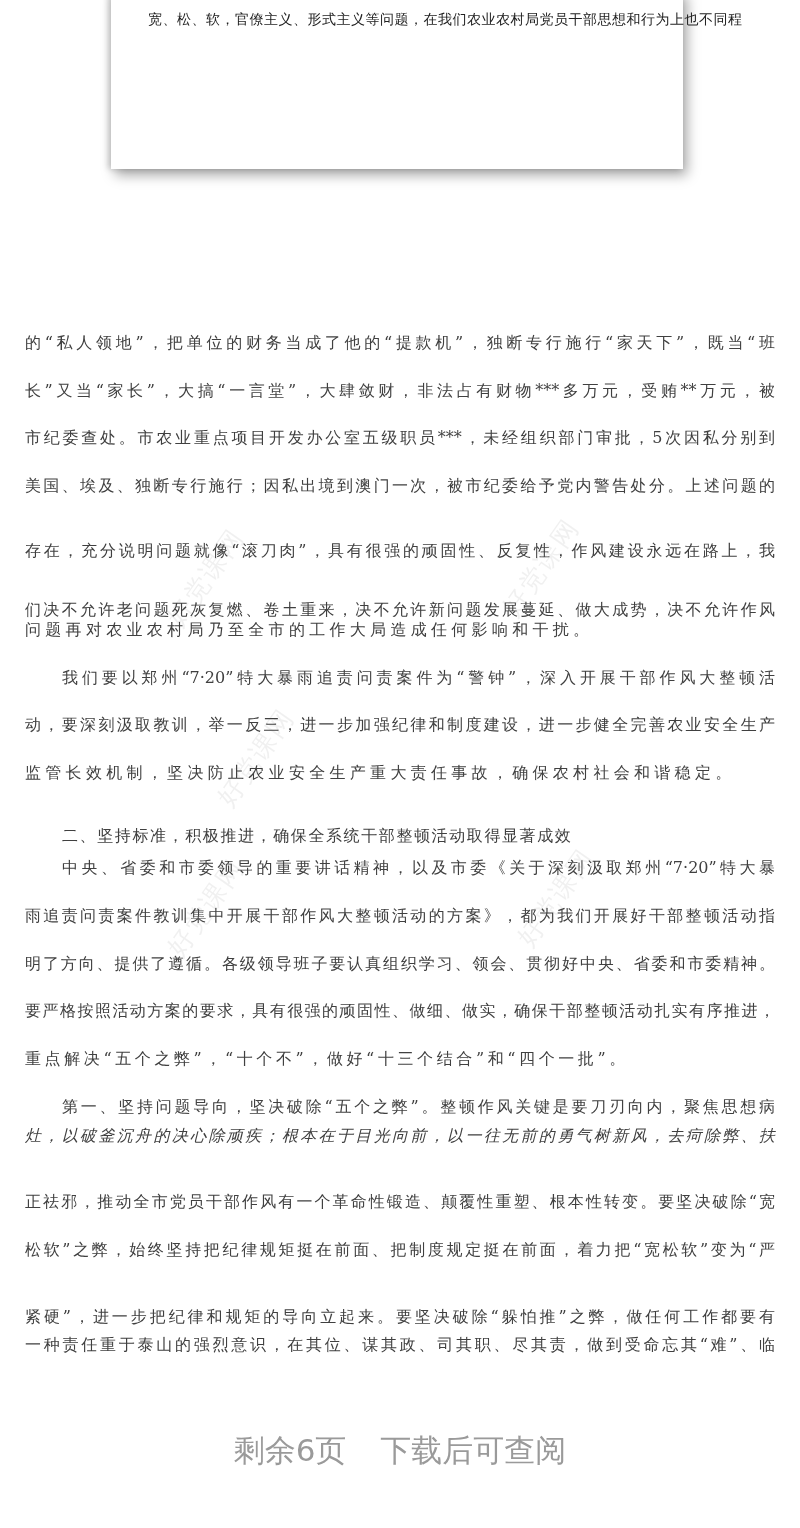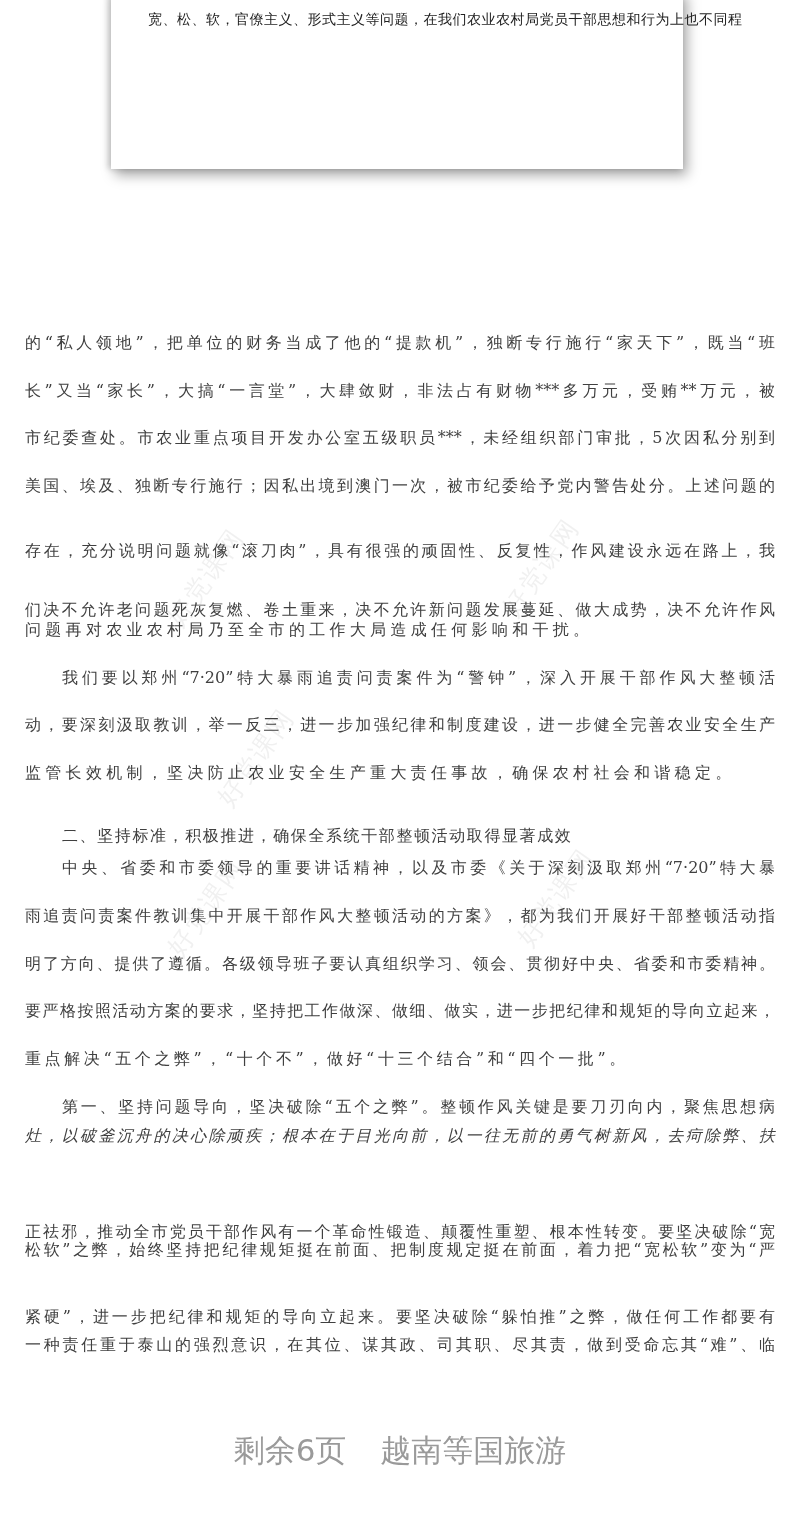--- a/index.html
+++ b/index.html
@@ -112,26 +112,26 @@
 
   <div class="doc-line indent" style="top:666px;">我们要以郑州“7·20”特大暴雨追责问责案件为“警钟”，深入开展干部作风大整顿活</div>
   <div class="doc-line" style="top:713px;">动，要深刻汲取教训，举一反三，进一步加强纪律和制度建设，进一步健全完善农业安全生产</div>
   <div class="doc-line last" style="top:761px;">监管长效机制，坚决防止农业安全生产重大责任事故，确保农村社会和谐稳定。</div>
 
   <div class="doc-line indent last" style="top:808px; letter-spacing:1.6px;margin-top:16px;">二、坚持标准，积极推进，确保全系统干部整顿活动取得显著成效</div>
 
   <div class="doc-line indent" style="top:856px;">中央、省委和市委领导的重要讲话精神，以及市委《关于深刻汲取郑州“7·20”特大暴</div>
   <div class="doc-line" style="top:904px;">雨追责问责案件教训集中开展干部作风大整顿活动的方案》，都为我们开展好干部整顿活动指</div>
   <div class="doc-line" style="top:952px;">明了方向、提供了遵循。各级领导班子要认真组织学习、领会、贯彻好中央、省委和市委精神。</div>
-  <div class="doc-line" style="top:999px;">要严格按照活动方案的要求，坚持把工作做深、做细、做实，进一步把纪律和规矩的导向立起来，</div>
+  <div class="doc-line" style="top:999px;">要严格按照活动方案的要求，具有很强的顽固性、做细、做实，确保干部整顿活动扎实有序推进，</div>
   <div class="doc-line last" style="top:1047px; letter-spacing:3.6px;">重点解决“五个之弊”，“十个不”，做好“十三个结合”和“四个一批”。</div>
 
   <div class="doc-line indent" style="top:1095px;">第一、坚持问题导向，坚决破除“五个之弊”。整顿作风关键是要刀刃向内，聚焦思想病</div>
   <div class="doc-line" style="top:1124px;font-style:italic;">灶，以破釜沉舟的决心除顽疾；根本在于目光向前，以一往无前的勇气树新风，去疴除弊、扶</div>
-  <div class="doc-line" style="top:1190px;margin-top:30px;">正祛邪，推动全市党员干部作风有一个革命性锻造、颠覆性重塑、根本性转变。要坚决破除“宽</div>
+  <div class="doc-line" style="top:1190px;">正祛邪，推动全市党员干部作风有一个革命性锻造、颠覆性重塑、根本性转变。要坚决破除“宽</div>
   <div class="doc-line" style="top:1238px;">松软”之弊，始终坚持把纪律规矩挺在前面、把制度规定挺在前面，着力把“宽松软”变为“严</div>
   <div class="doc-line" style="top:1285px;margin-top:20px;">紧硬”，进一步把纪律和规矩的导向立起来。要坚决破除“躲怕推”之弊，做任何工作都要有</div>
   <div class="doc-line" style="top:1333px;">一种责任重于泰山的强烈意识，在其位、谋其政、司其职、尽其责，做到受命忘其“难”、临</div>
 </div>
 
 <div class="footer-notice">
-  <span>剩余6页</span><span class="gap"></span><span>越南等国旅游</span>
+  <span>剩余6页</span><span class="gap"></span><span>下载后可查阅</span>
 </div>
 
 </body></html>

